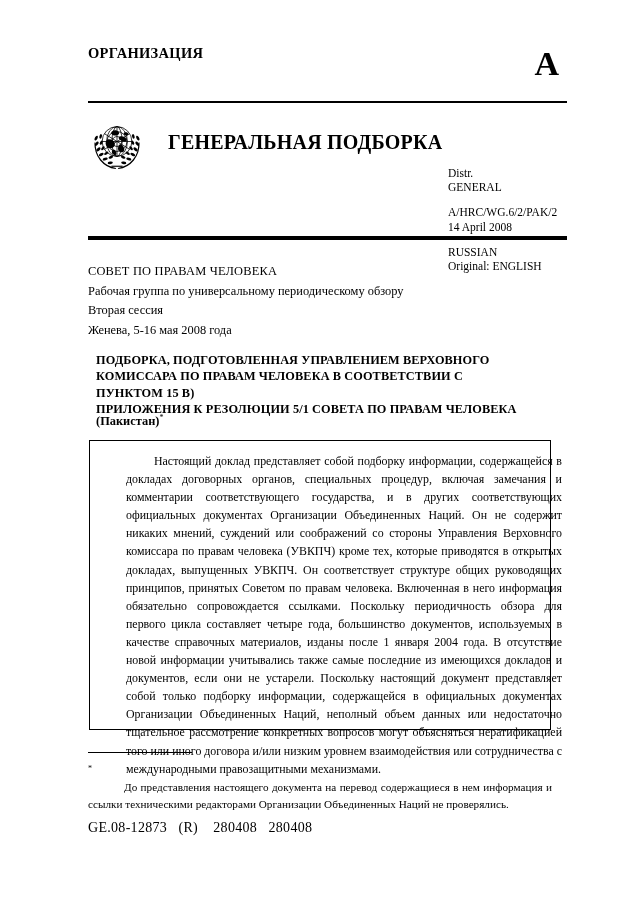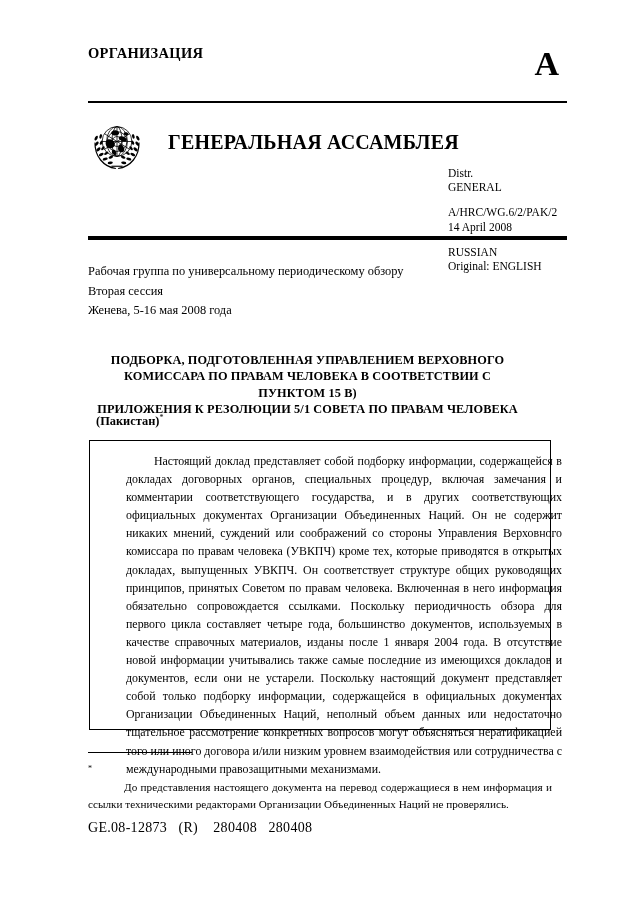--- a/index.html
+++ b/index.html
@@ -111,21 +111,21 @@
   }
   .council div { white-space: nowrap; }
   .council .caps { letter-spacing: 0.2px; }
 
   
   .main-heading {
     position: absolute;
     left: 96px;
     right: 76px;
     top: 352px;
-    text-align: center;
+    text-align: left;
     font-weight: bold;
     font-size: 12.3px;
     line-height: 16.4px;
     letter-spacing: 0.1px;
   }
   .country {
     position: absolute;
     left: 96px;
     right: 60px;
     top: 413px;
@@ -266,40 +266,41 @@
         <ellipse cx="75" cy="52" rx="4.2" ry="2.2" transform="rotate(50 75 52)"></ellipse>
         <ellipse cx="69" cy="61" rx="4.2" ry="2.2" transform="rotate(34 69 61)"></ellipse>
         <ellipse cx="61" cy="68" rx="4.2" ry="2.2" transform="rotate(20 61 68)"></ellipse>
       </g>
       <g stroke="#000" fill="none" stroke-width="2">
         <path d="M40 84h20"></path>
       </g>
     </svg>
   </div>
 
-  <div class="assembly-title">ГЕНЕРАЛЬНАЯ АССАМБЛЕЯ</div>
+  <div class="assembly-title">ГЕНЕРАЛЬНАЯ ПОДБОРКА</div>
 
   <div class="distr-block">
     <div class="grp">
       <div>Distr.</div>
       <div>GENERAL</div>
     </div>
     <div class="grp">
       <div>A/HRC/WG.6/2/PAK/2</div>
       <div>14 April 2008</div>
     </div>
     <div class="grp">
       <div>RUSSIAN</div>
       <div>Original:  ENGLISH</div>
     </div>
   </div>
 
   <div class="rule-thick"></div>
 
   <div class="council">
+    <div class="caps">СОВЕТ ПО ПРАВАМ ЧЕЛОВЕКА</div>
     <div>Рабочая группа по универсальному периодическому обзору</div>
     <div>Вторая сессия</div>
     <div>Женева, 5-16 мая 2008 года</div>
   </div>
 
   <div class="main-heading">
     <div>ПОДБОРКА, ПОДГОТОВЛЕННАЯ УПРАВЛЕНИЕМ ВЕРХОВНОГО</div>
     <div>КОМИССАРА ПО ПРАВАМ ЧЕЛОВЕКА В СООТВЕТСТВИИ С ПУНКТОМ 15 B)</div>
     <div>ПРИЛОЖЕНИЯ К РЕЗОЛЮЦИИ 5/1 СОВЕТА ПО ПРАВАМ ЧЕЛОВЕКА</div>
   </div>

